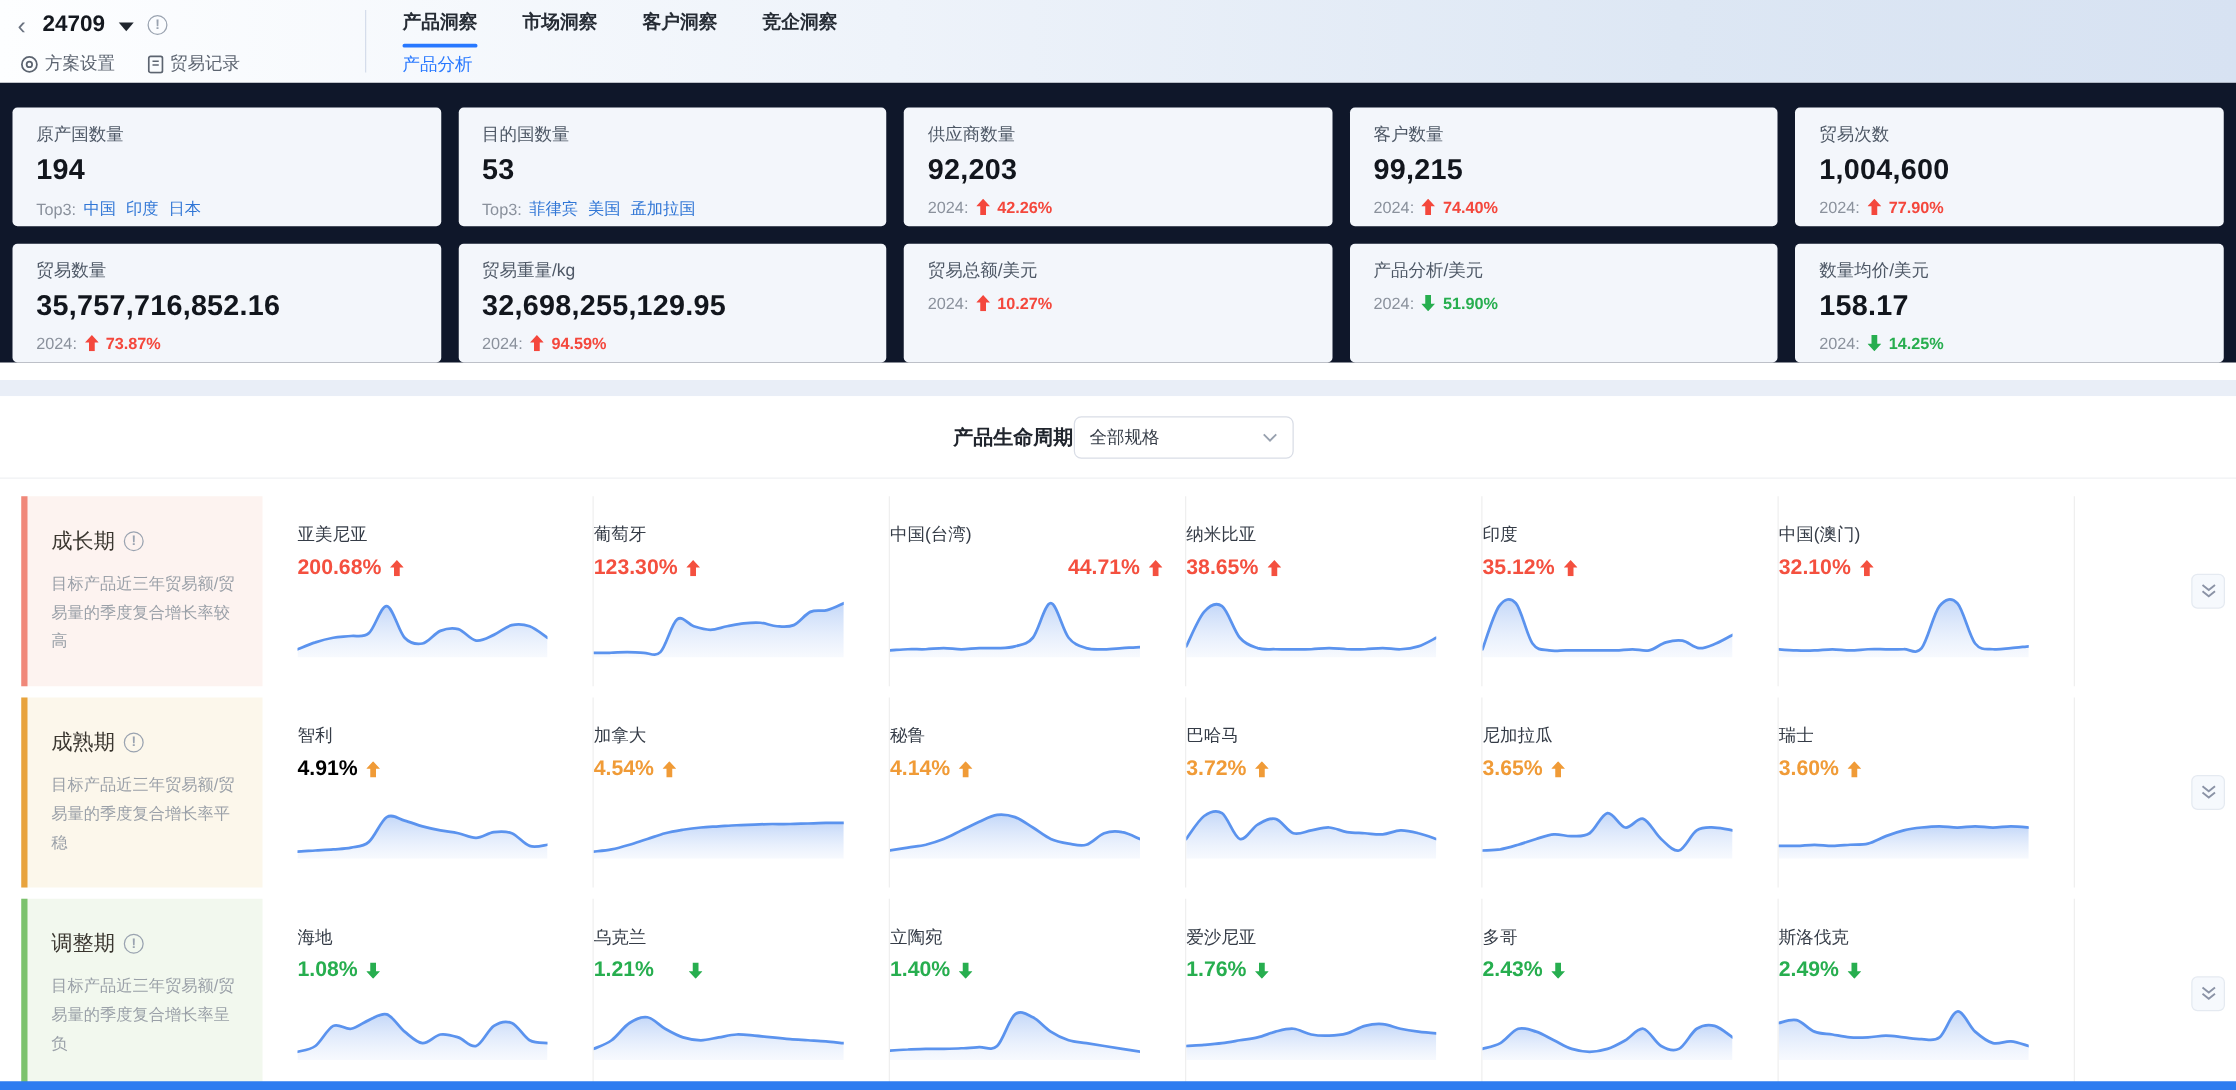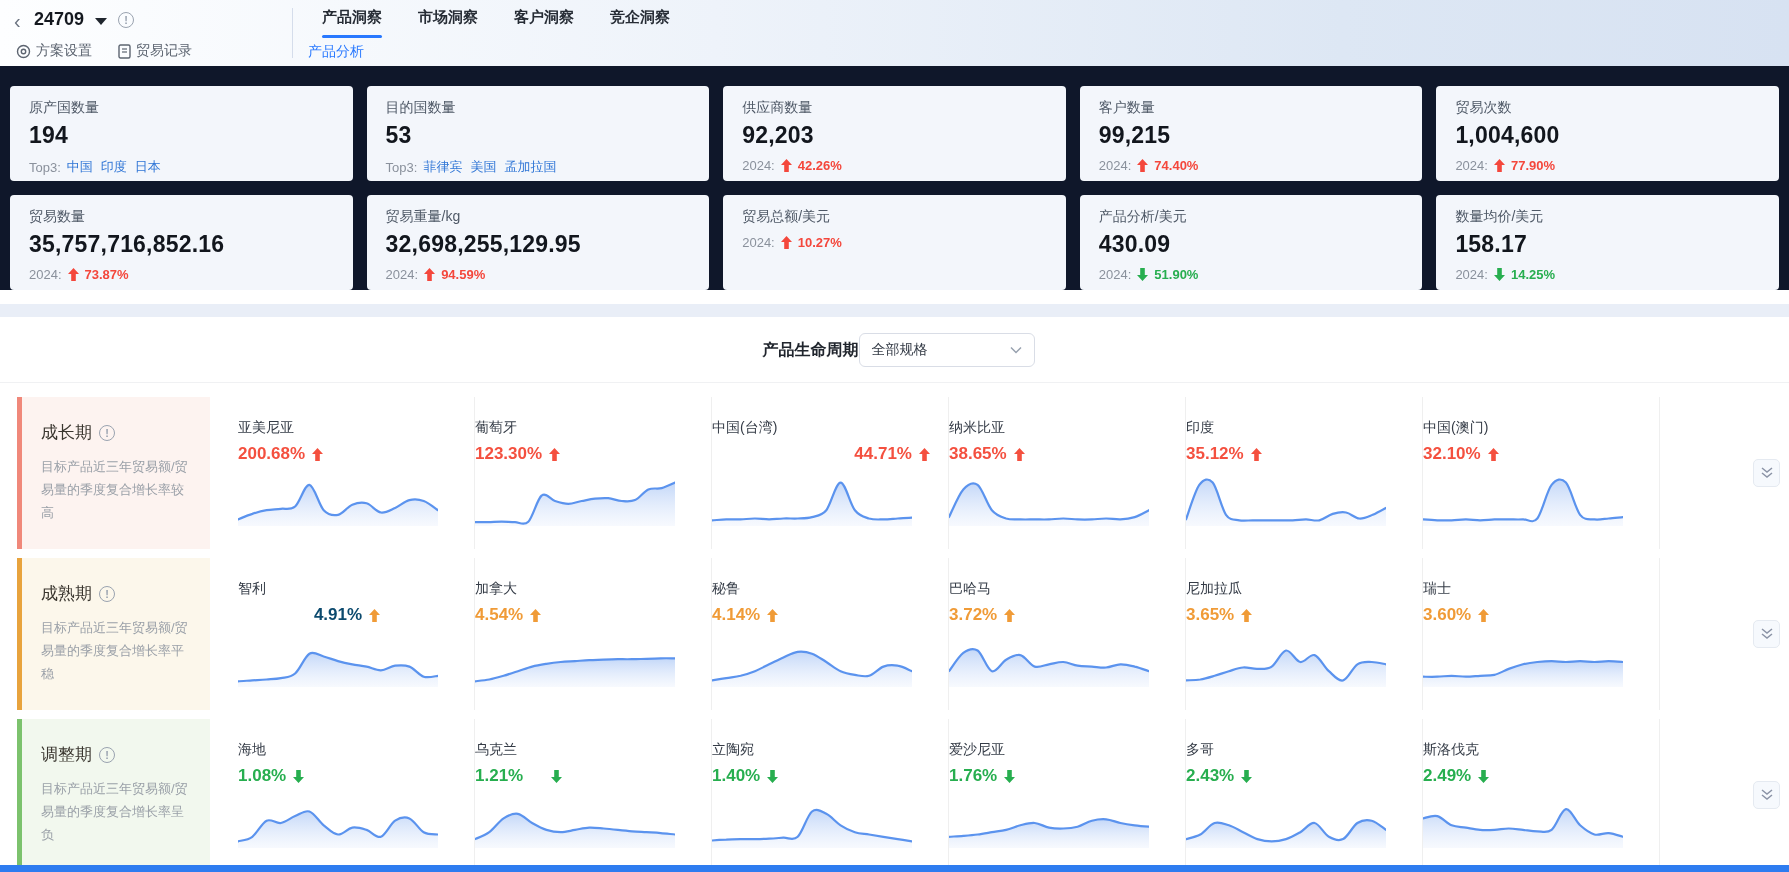--- a/index.html
+++ b/index.html
@@ -17,21 +17,21 @@
   .info-circle { display:inline-block; width:16px; height:16px; border:1px solid #9aa3b0; border-radius:50%;
     color:#9aa3b0; font-size:11px; line-height:14px; text-align:center; font-weight:bold; }
   .tb-info { position:absolute; left:118px; top:12px; }
   .tb-actions { position:absolute; left:16px; top:42px; display:flex; gap:26px; font-size:14px; color:#5c6470;text-align:center; }
   .tb-action { display:flex; align-items:center; gap:5px; cursor:pointer; }
   .tb-divider { position:absolute; left:292px; top:8px; width:1px; height:50px; background:#d5ddeb; }
   .tb-tabs { position:absolute; left:322px; top:8px; display:flex; gap:36px; font-size:15px; color:#262c35; }
   .tb-tab { position:relative; padding-bottom:11px; cursor:pointer; font-weight:bold; }
   .tb-tab .underline { position:absolute; left:0; right:0; bottom:0; height:3px; border-radius:2px; background:transparent; }
   .tb-tab.active .underline { background:#2878ff; }
-  .tb-subtab { position:absolute; left:308px; top:43px; font-size:14px; color:#2878ff; cursor:pointer; }
+  .tb-subtab { position:absolute; left:322px; top:43px; font-size:14px; color:#2878ff; cursor:pointer; }
 
   
   .stats { padding:20px 10px 0 10px; background:#0f172a; }
   .stats-row { display:flex; gap:14px; margin-bottom:14px; }
   .card { flex:1 1 0; background:#f3f6fb; border-radius:4px; padding:13px 19px 12px 19px; height:95px; }
   .card-title { font-size:14px; color:#4e5866; }
   .card-value { font-size:23px; font-weight:bold; color:#12161d; margin-top:5px; letter-spacing:.2px; }
   .card-sub { margin-top:9px; font-size:13px; color:#8a919c; display:flex; align-items:center; gap:6px; }
   .top3-link { color:#3076d6; cursor:pointer; margin-right:2px; }
   .pct { font-weight:bold; font-size:13px; }
@@ -186,21 +186,20 @@
           <div class="card-sub">
             <span>2024:</span>
             <svg width="11" height="13" viewBox="0 0 11 13" class="arrow-svg">
               <path d="M5.5 0 L11 6 L7.8 6 L7.8 13 L3.2 13 L3.2 6 L0 6 Z" fill="#f4473c"></path>
             </svg>
             <span class="pct" style="color: rgb(244, 71, 60);">10.27%</span>
           </div>
         </div>
         <div class="card">
           <div class="card-title">产品分析/美元</div>
-          <div class="card-value">430.09</div>
           <div class="card-sub">
             <span>2024:</span>
             <svg width="11" height="13" viewBox="0 0 11 13" class="arrow-svg">
               <path d="M5.5 13 L0 7 L3.2 7 L3.2 0 L7.8 0 L7.8 7 L11 7 Z" fill="#27ae4f"></path>
             </svg>
             <span class="pct" style="color: rgb(39, 174, 79);">51.90%</span>
           </div>
         </div>
         <div class="card">
           <div class="card-title">数量均价/美元</div>
@@ -367,21 +366,21 @@
           <div class="cycle-label" style="border-left-color: rgb(232, 163, 61); background: rgb(252, 247, 235);">
             <div class="cycle-name-line">
               <span>成熟期</span>
               <span class="info-circle">!</span>
             </div>
             <div class="cycle-desc">目标产品近三年贸易额/贸易量的季度复合增长率平稳</div>
           </div>
           <div class="cycle-cells">
             <div class="cycle-cell">
               <div class="cell-country">智利</div>
-              <div class="cell-pct" style="color: #0c4a6e; justify-content: center;">
+              <div class="cell-pct" style="color: #000000;">
                 <span>4.91%</span>
                 <svg width="11" height="13" viewBox="0 0 11 13" class="arrow-svg">
                   <path d="M5.5 0 L11 6 L7.8 6 L7.8 13 L3.2 13 L3.2 6 L0 6 Z" fill="#f09b37"></path>
                 </svg>
               </div>
               <svg width="200" height="54" class="spark">
                 <defs>
                   <linearGradient id="g6" x1="0" y1="0" x2="0" y2="1">
                     <stop offset="0" stop-color="#7ba7f0" stop-opacity="0.45"></stop>
                     <stop offset="1" stop-color="#dfe9fb" stop-opacity="0.25"></stop>

